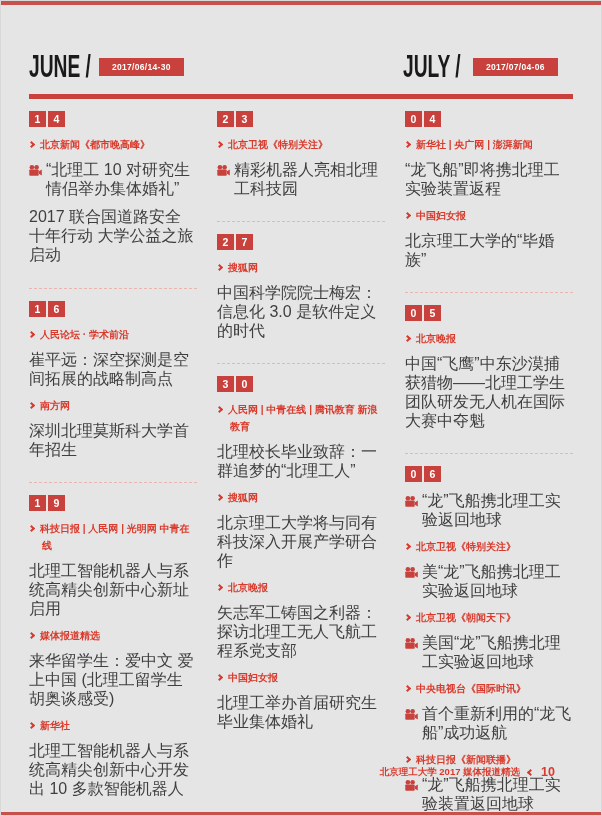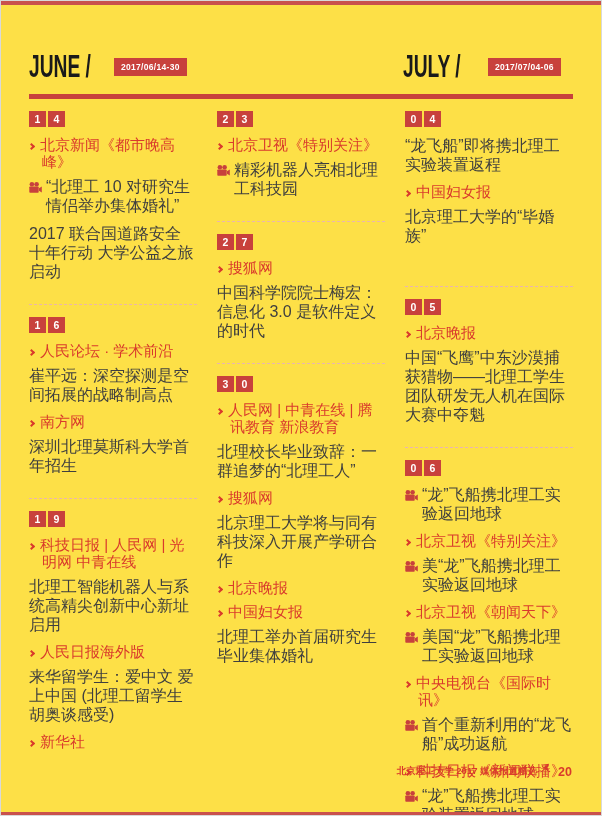--- a/index.html
+++ b/index.html
@@ -1,67 +1,67 @@
 <!DOCTYPE html>
 <html style="--badge: #c8413c; --link: #d93a2c; --bar: #c9514d; --sep: #e9b5af; --text: #3f3f3f;"><head>
 <meta charset="utf-8">
 <style>
   :root{
     --badge:#c8413c; --link:#d93a2c; --bar:#c9514d; --sep:#e9b5af; --text:#3f3f3f;
   }
   *{box-sizing:border-box;margin:0;padding:0}
   html,body{background:#fff}
   body{font-family:"Liberation Sans","DejaVu Sans",sans-serif;}
-  .page{position:relative;width:602px;height:816px;margin:0 auto;background:#fde047;
+  .page{position:relative;width:602px;height:816px;margin:0 auto;background:#e5e5e5;
         border:1px solid #d9d9d9;overflow:hidden}
   .bar-top{position:absolute;top:0;left:0;right:0;height:4px;background:var(--bar)}
   .bar-bottom{position:absolute;bottom:0;left:0;right:0;height:3px;background:var(--bar)}
 
   
   .header{display:flex;align-items:flex-end;padding:50px 28px 0 28px}
   .month-group{display:flex;align-items:center}
   .month-group.left{flex:1}
   .month-group.right{width:170px}
   .month-title{width:70px;overflow:visible;white-space:nowrap}
   .month-title h1{font-size:31px;font-weight:700;color:#1a1a1a;letter-spacing:0;
         transform:scaleX(0.62);transform-origin:0 60%;white-space:nowrap;line-height:1}
   .range-badge{background:var(--badge);color:#fff;font-size:8.5px;font-weight:700;
-        letter-spacing:.3px;padding:4px 7px;margin-left:15px;white-space:nowrap}
+        letter-spacing:.3px;padding:4px 13px;margin-left:0;white-space:nowrap}
   .rule{height:5px;background:var(--badge);margin:12px 28px 0 28px}
 
   
   .cols{display:grid;grid-template-columns:1fr 1fr 1fr;column-gap:20px;padding:0 28px}
   .col{display:flex;flex-direction:column;min-width:0}
   .block{padding:12px 0 14px;border-bottom:1px dashed var(--sep)}
   .block:last-child{border-bottom:none}
   .col-3 .block:last-child{border-bottom:1px dashed var(--sep)}
   .col-1 .block:nth-child(1){min-height:190px}
   .col-1 .block:nth-child(2){min-height:142px}
   .col-2 .block:nth-child(1){min-height:93px}
   .col-2 .block:nth-child(2){min-height:94px}
   .col-3 .block:nth-child(1){min-height:188px}
   .col-3 .block:nth-child(2){min-height:130px}
 
   .date-badge{display:flex;gap:2px;margin-bottom:9px}
   .date-badge span{width:17px;height:16px;background:var(--badge);color:#fff;
         font-size:10.5px;font-weight:700;display:flex;align-items:center;justify-content:center}
 
-  .source{color:var(--link);font-size:15px;font-weight:400;line-height:17px;
+  .source{color:var(--link);font-size:10px;font-weight:700;line-height:17px;
         margin-bottom:7px;padding-left:13px;text-indent:-13px}
   .source.no-arrow{padding-left:0;text-indent:0}
   .chev{display:inline-block;width:5px;height:5px;border-top:2.2px solid var(--link);
         border-right:2.2px solid var(--link);transform:rotate(45deg);
         margin-right:6px;vertical-align:1px}
   .body{color:var(--text);font-size:16px;line-height:19px;margin-bottom:9px}
   .body.has-icon{padding-left:17px;text-indent:-17px}
   .cam{fill:var(--badge);margin-right:4px;vertical-align:-1px}
 
   
-  .footer{position:absolute;right:29px;bottom:36px;color:var(--link);
-        display:flex;gap:8px}
+  .footer{position:absolute;right:46px;bottom:36px;color:var(--link);
+        display:flex;align-items:center;gap:8px}
   .footer .ftext{font-size:9.5px;font-weight:700}
   .chev-left{display:inline-block;width:5px;height:5px;border-top:2.2px solid var(--link);
         border-right:2.2px solid var(--link);transform:rotate(-135deg)}
   .page-num{font-size:12.5px;font-weight:700}
 </style>
 </head>
 <body>
 
 <div class="page">
   <div class="bar-top"></div>
@@ -109,23 +109,24 @@
           <p class="source"><span class="chev"></span><span class="txt">南方网</span></p>
           <p class="body"><span class="txt">深圳北理莫斯科大学首年招生</span></p>
         </div>
         <div class="block">
           <div class="date-badge">
             <span>1</span>
             <span>9</span>
           </div>
           <p class="source"><span class="chev"></span><span class="txt">科技日报 | 人民网 | 光明网 中青在线</span></p>
           <p class="body"><span class="txt">北理工智能机器人与系统高精尖创新中心新址启用</span></p>
-          <p class="source"><span class="chev"></span><span class="txt">人民日报海外版</span></p>
+          <p class="source"><span class="chev"></span><span class="txt">媒体报道精选</span></p>
           <p class="body"><span class="txt">来华留学生：爱中文 爱上中国 (北理工留学生胡奥谈感受)</span></p>
           <p class="source"><span class="chev"></span><span class="txt">新华社</span></p>
+          <p class="body"><span class="txt">北理工智能机器人与系统高精尖创新中心开发出 10 多款智能机器人</span></p>
         </div>
       </div>
     <div class="col col-2">
         <div class="block">
           <div class="date-badge">
             <span>2</span>
             <span>3</span>
           </div>
           <p class="source"><span class="chev"></span><span class="txt">北京卫视《特别关注》</span></p>
           <p class="body has-icon"><svg class="cam" width="13" height="11" viewBox="0 0 13 11">
@@ -146,30 +147,32 @@
         <div class="block">
           <div class="date-badge">
             <span>3</span>
             <span>0</span>
           </div>
           <p class="source"><span class="chev"></span><span class="txt">人民网 | 中青在线 | 腾讯教育 新浪教育</span></p>
           <p class="body"><span class="txt">北理校长毕业致辞：一群追梦的“北理工人”</span></p>
           <p class="source"><span class="chev"></span><span class="txt">搜狐网</span></p>
           <p class="body"><span class="txt">北京理工大学将与同有科技深入开展产学研合作</span></p>
           <p class="source"><span class="chev"></span><span class="txt">北京晚报</span></p>
+          <p class="body"><span class="txt">矢志军工铸国之利器：探访北理工无人飞航工程系党支部</span></p>
           <p class="source"><span class="chev"></span><span class="txt">中国妇女报</span></p>
           <p class="body"><span class="txt">北理工举办首届研究生毕业集体婚礼</span></p>
         </div>
       </div>
     <div class="col col-3">
         <div class="block">
           <div class="date-badge">
             <span>0</span>
             <span>4</span>
           </div>
+          <p class="source"><span class="chev"></span><span class="txt">新华社 | 央广网 | 澎湃新闻</span></p>
           <p class="body"><span class="txt">“龙飞船”即将携北理工实验装置返程</span></p>
           <p class="source"><span class="chev"></span><span class="txt">中国妇女报</span></p>
           <p class="body"><span class="txt">北京理工大学的“毕婚族”</span></p>
         </div>
         <div class="block">
           <div class="date-badge">
             <span>0</span>
             <span>5</span>
           </div>
           <p class="source"><span class="chev"></span><span class="txt">北京晚报</span></p>
@@ -214,17 +217,17 @@
               <rect x="0.3" y="4.4" width="9.4" height="6.4" rx="0.8"></rect>
               <path d="M10 6.2 12.8 4.6 v5.8 L10 8.8z"></path>
             </svg><span class="txt">“龙”飞船携北理工实验装置返回地球</span></p>
         </div>
       </div>
   </div>
 
   <div class="footer">
     <span class="ftext">北京理工大学 2017 媒体报道精选</span>
     <span class="chev-left"></span>
-    <span class="page-num">20</span>
+    <span class="page-num">10</span>
   </div>
 
   <div class="bar-bottom"></div>
 </div>
 
 </body></html>

